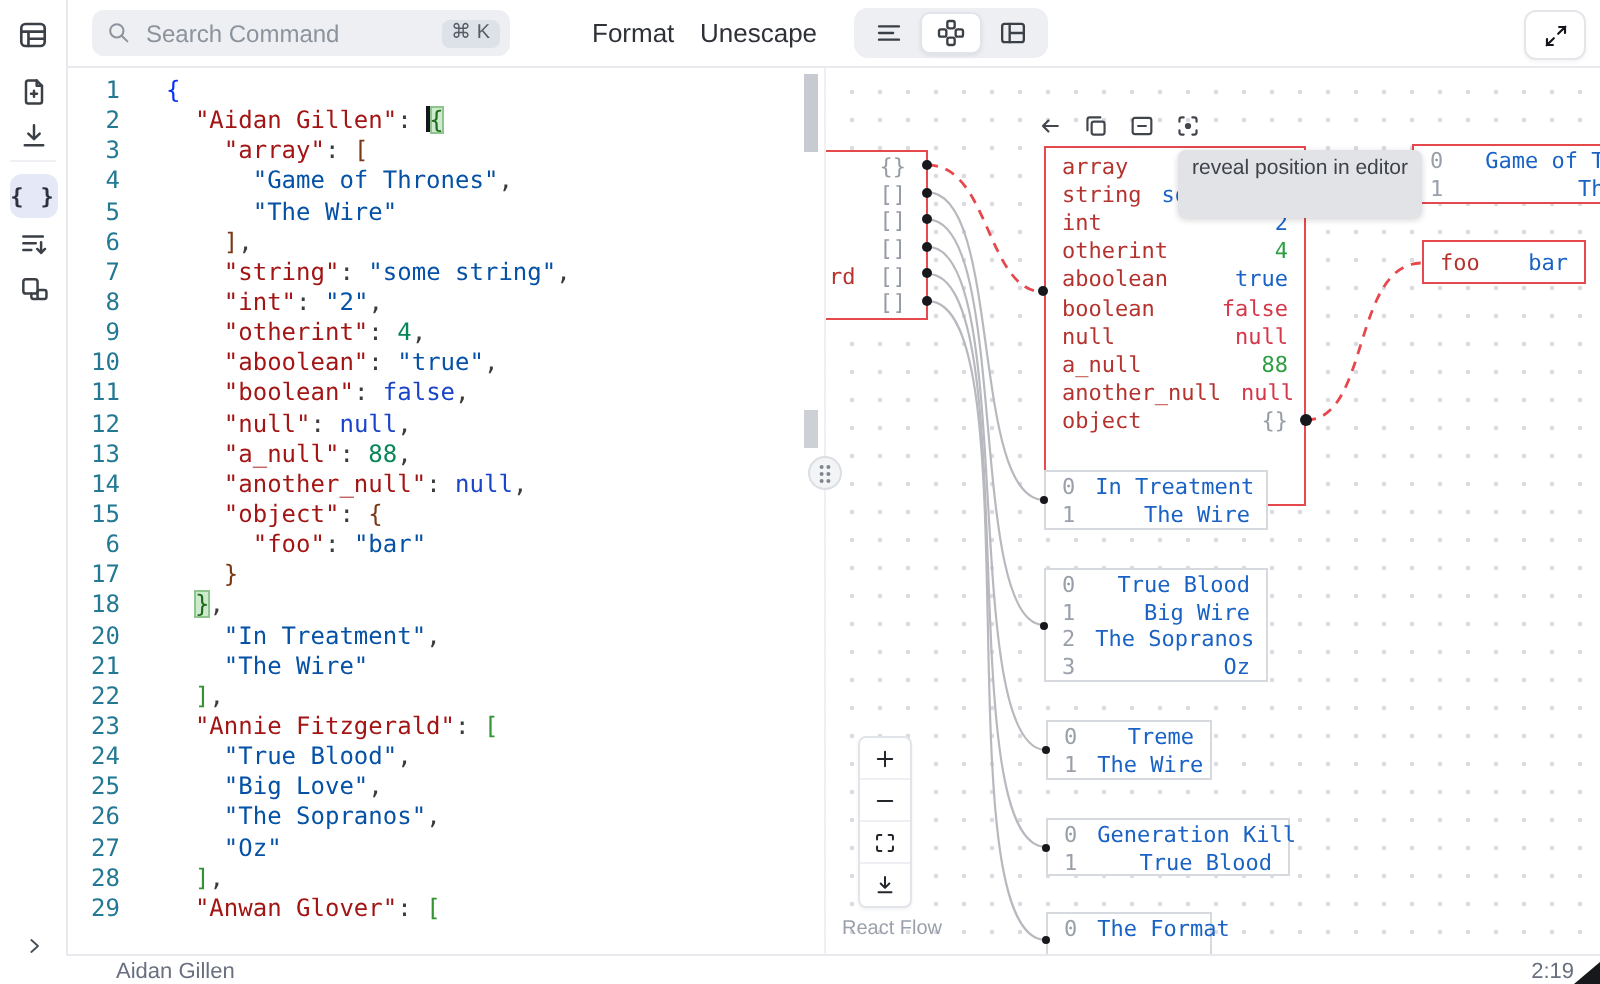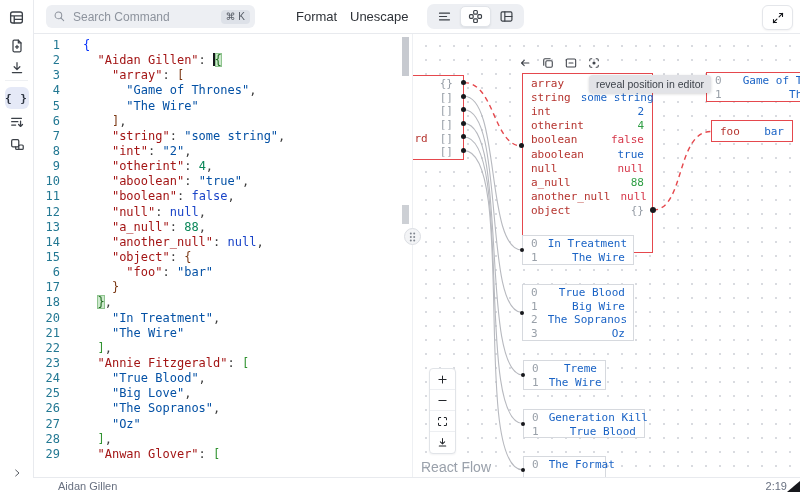--- a/index.html
+++ b/index.html
@@ -67,28 +67,28 @@
   #foon{left:298px;top:87px;width:82px;height:22px}
   #foon .nrow{height:19px}
   #n1{left:109px;top:202px;width:112px;height:30px}
   #n2{left:109px;top:251px;width:112px;height:57px}
   #n3{left:110px;top:327px;width:83px;height:30px}
   #n4{left:110px;top:376px;width:122px;height:29px}
   #n5{left:110px;top:423px;width:83px;height:30px}
   .hdot{position:absolute;background:#17181c;border-radius:50%;z-index:4}
   .d5{width:5px;height:5px}.d4{width:4px;height:4px}.d6{width:6px;height:6px}
   .ntb{position:absolute;left:105px;top:23px;display:flex;gap:9px;color:#41454c;z-index:3}
-  .tip{position:absolute;left:176px;top:42px;height:18px;line-height:18px;background:#e2e3e7;border-radius:4px;
+  .tip{position:absolute;left:176px;top:42px;height:34px;line-height:18px;background:#e2e3e7;border-radius:4px;
        padding:0 7px;font-family:"Liberation Sans",sans-serif;font-size:10.5px;color:#3e434b;z-index:10;
        box-shadow:0 1px 3px rgba(20,24,30,.18);white-space:nowrap}
   .zctl{position:absolute;left:16px;top:335px;width:25px;background:#fff;border:1px solid #e1e4e8;border-radius:4px;
         box-shadow:0 1px 2px rgba(20,24,30,.05);z-index:5;overflow:hidden}
   .zbtn{width:25px;height:21px;display:flex;align-items:center;justify-content:center;color:#23262b;border-bottom:1px solid #edeff2;box-sizing:border-box}
   .zbtn:last-child{border-bottom:0}
-  .attribution{position:absolute;left:8px;top:426px;font-family:"Liberation Sans",sans-serif;font-size:14px;color:#9aa1ab;z-index:5}
+  .attribution{position:absolute;left:8px;top:426px;font-family:"Liberation Sans",sans-serif;font-size:10px;color:#9aa1ab;z-index:5}
 
   
   .statusbar{position:absolute;left:33px;top:477px;width:767px;height:15px;background:#fff;border-top:1px solid #e8eaee;
              display:flex;align-items:center;font-size:11px;color:#687080;z-index:6}
   .status-path{margin-left:25px}
   .status-pos{margin-left:auto;margin-right:13px}
   .side-chevron{position:absolute;left:50%;transform:translateX(-50%);top:467px;color:#4a4f57}
   .corner-cursor{position:absolute;right:0;bottom:0;width:0;height:0;border-right:13px solid #17181c;border-top:11px solid transparent;z-index:9}
 </style>
 </head>
@@ -311,26 +311,26 @@
         </div>
         <div class="nrow">
           <span class="nk">int</span>
           <span class="t-str">2</span>
         </div>
         <div class="nrow">
           <span class="nk">otherint</span>
           <span class="t-num">4</span>
         </div>
         <div class="nrow">
+          <span class="nk">aboolean</span>
+          <span class="t-str">true</span>
+        </div>
+        <div class="nrow">
           <span class="nk">boolean</span>
           <span class="t-falsy">false</span>
-        </div>
-        <div class="nrow">
-          <span class="nk">aboolean</span>
-          <span class="t-str">true</span>
         </div>
         <div class="nrow">
           <span class="nk">null</span>
           <span class="t-falsy">null</span>
         </div>
         <div class="nrow">
           <span class="nk">a_null</span>
           <span class="t-num">88</span>
         </div>
         <div class="nrow">

